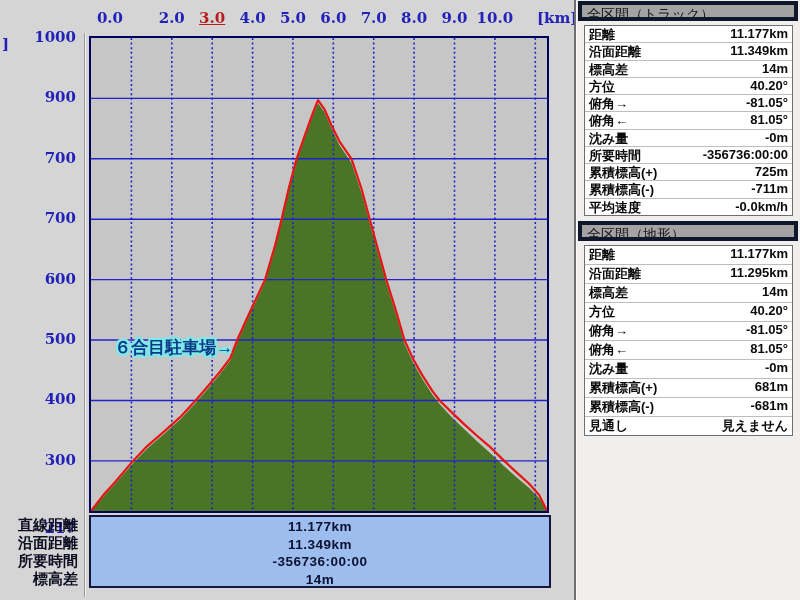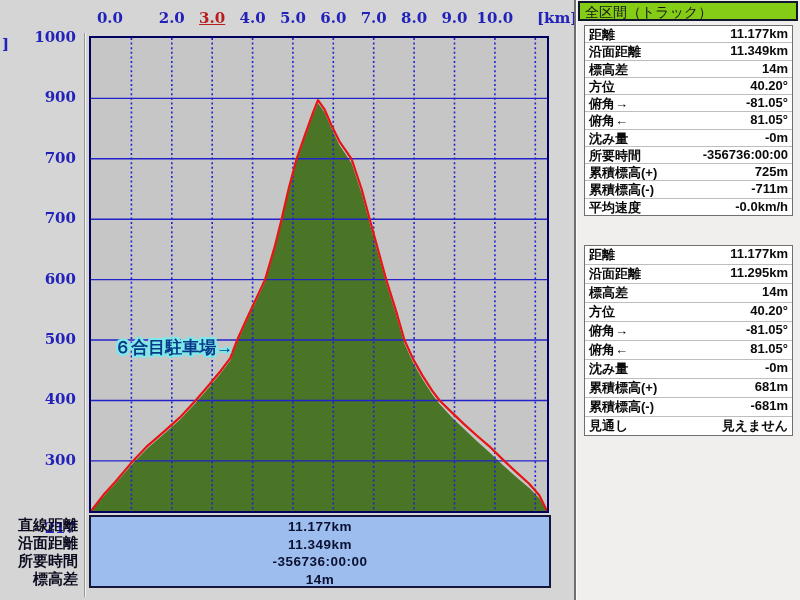--- a/index.html
+++ b/index.html
@@ -44,22 +44,22 @@
     height:17.5px;line-height:17.5px;text-align:center;
     font-weight:bold;font-size:13.5px;color:#0a1030;letter-spacing:0.5px;white-space:nowrap;
   }
   
   .divider-dark{position:absolute;left:574px;top:0;width:2px;height:600px;background:#6f6f6f;}
   .divider-lite{position:absolute;left:576px;top:0;width:1px;height:600px;background:#fbfbfb;}
   
   .side-pane{position:absolute;left:577px;top:0;width:223px;height:600px;background:#f0efee;}
   .stat-header{
     position:absolute;left:1px;width:220px;height:20px;box-sizing:border-box;
-    border:2px solid #0f172a;line-height:18px;padding-left:5px;
-    font-size:14px;color:#161616;background:#84cc16;white-space:nowrap;overflow:hidden;
+    border:4px solid #0f172a;line-height:18px;padding-left:5px;
+    font-size:14px;color:#161616;background:#a3a3a3;white-space:nowrap;overflow:hidden;
   }
   .stat-table{
     position:absolute;left:7px;width:209px;height:191px;box-sizing:border-box;
     background:#ffffff;border:1px solid #6f6f6f;
     display:flex;flex-direction:column;
   }
   .stat-row{
     flex:1;display:flex;justify-content:space-between;align-items:flex-start;
     border-bottom:1px solid #bdbdbd;overflow:hidden;
   }
@@ -187,20 +187,21 @@
         </div>
         <div class="stat-row">
           <span class="lbl">累積標高(-)</span>
           <span class="val">-711m</span>
         </div>
         <div class="stat-row">
           <span class="lbl">平均速度</span>
           <span class="val">-0.0km/h</span>
         </div>
       </div>
+    <div class="stat-header" style="top:221px">全区間（地形）</div>
     <div class="stat-table" style="top:245px" id="table1">
         <div class="stat-row">
           <span class="lbl">距離</span>
           <span class="val">11.177km</span>
         </div>
         <div class="stat-row">
           <span class="lbl">沿面距離</span>
           <span class="val">11.295km</span>
         </div>
         <div class="stat-row">

